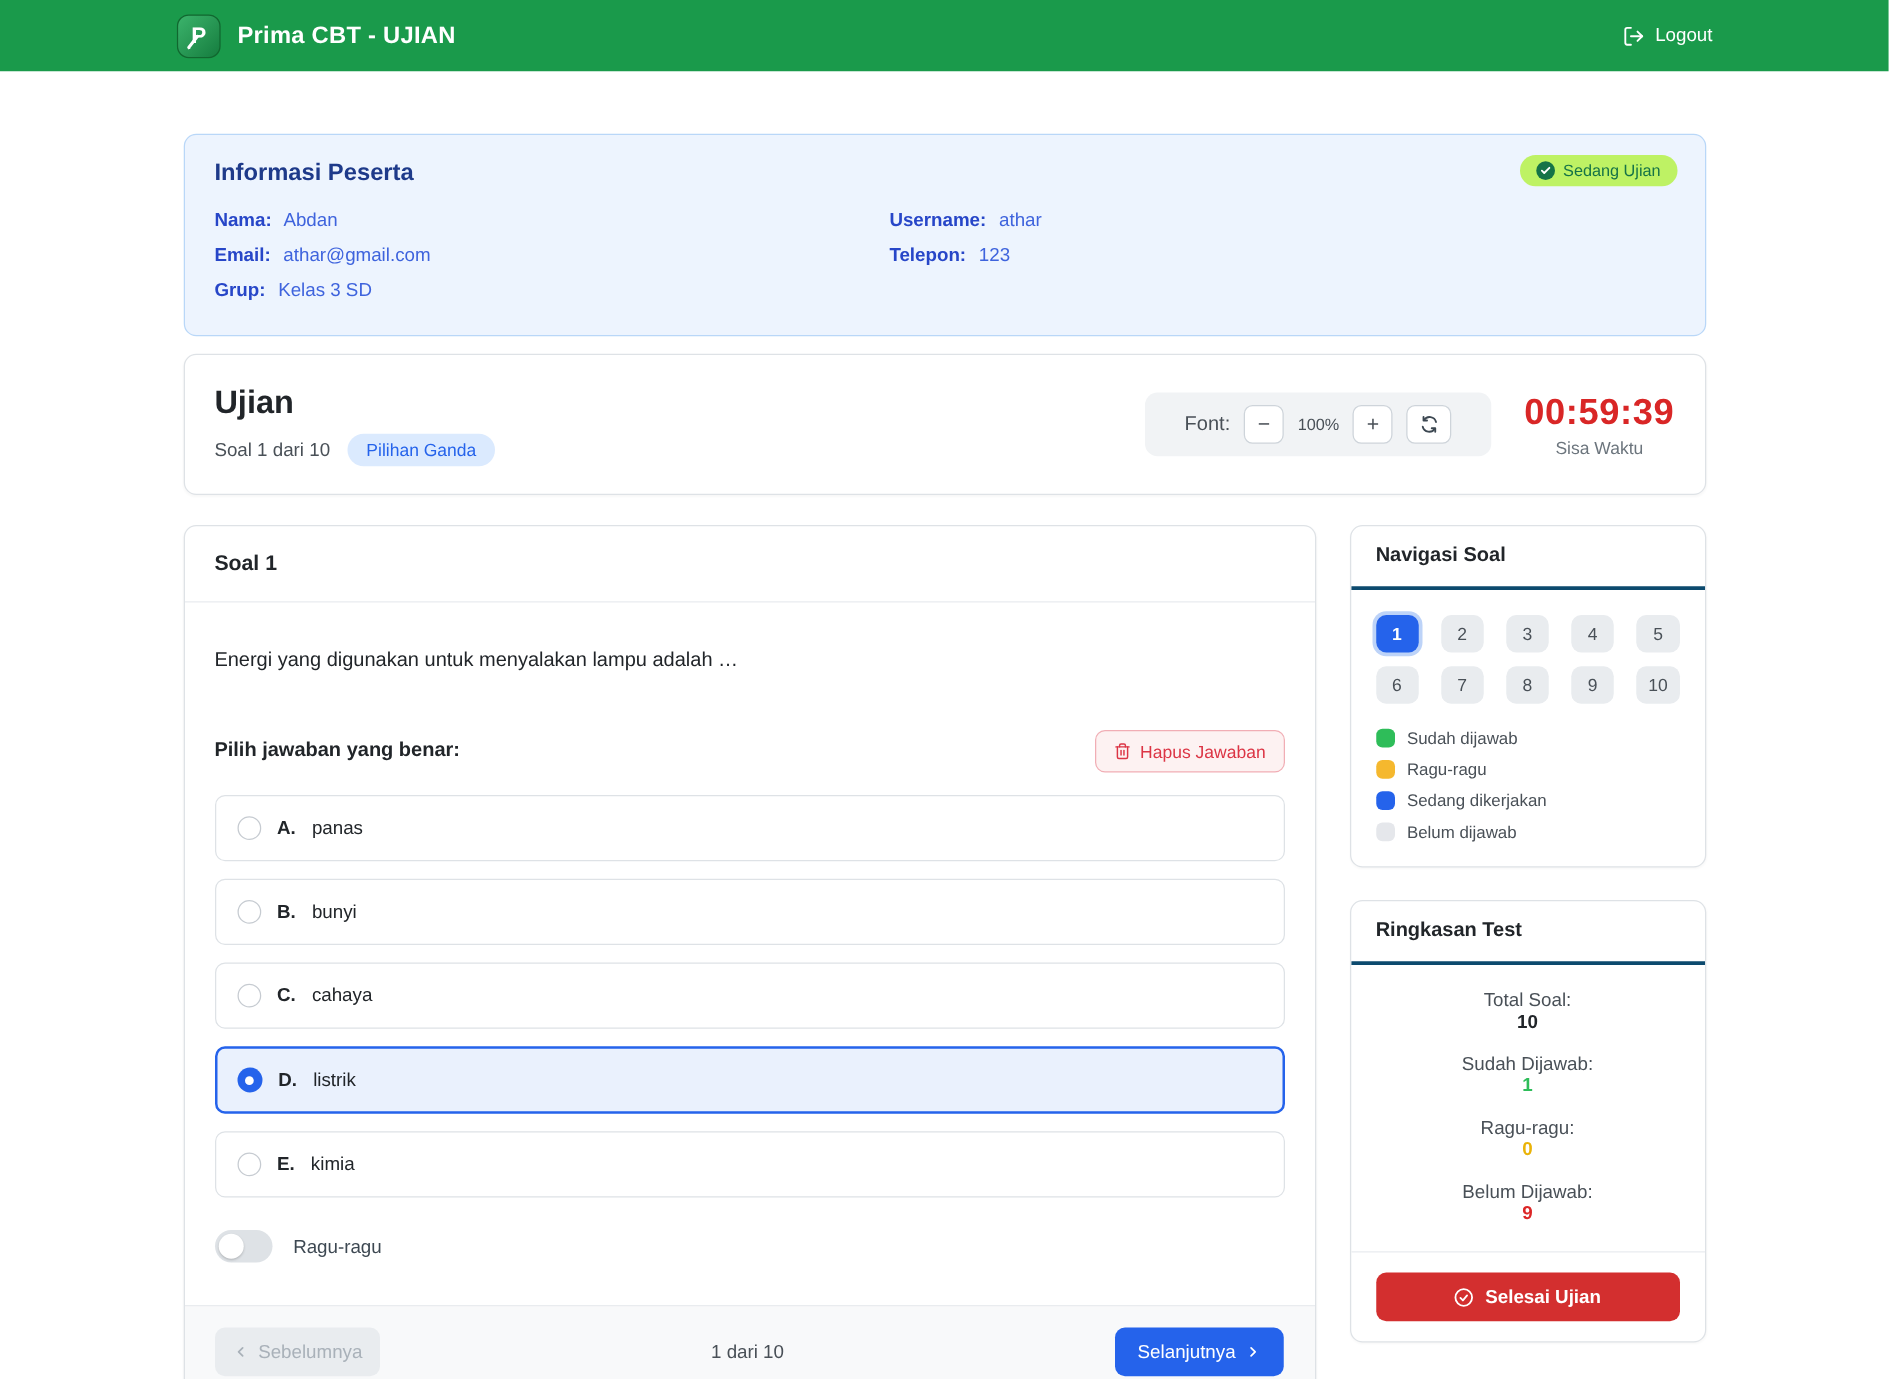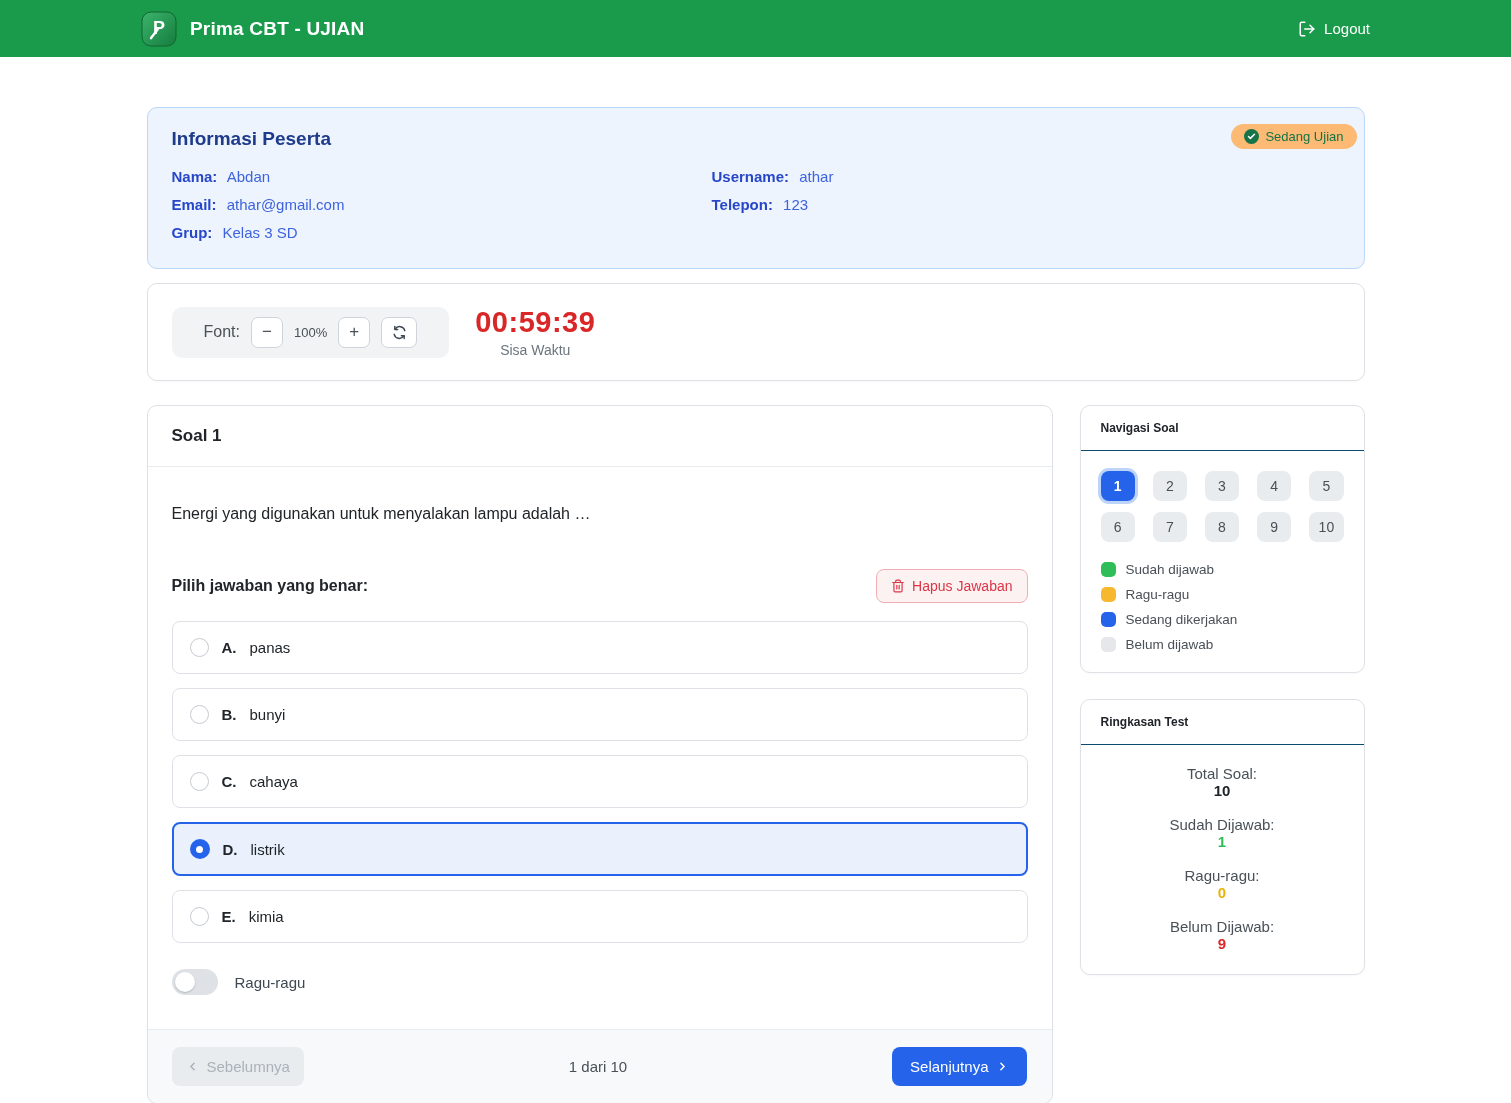--- a/index.html
+++ b/index.html
@@ -22,21 +22,21 @@
   
   .info-card { position:relative; background:#edf4fe; border:1px solid #b9d7f8;
     border-radius:10px; padding:20px 24px 22px 24px; }
   .info-title { color:#1e3a8a; font-size:19px; font-weight:bold; margin-bottom:12px; }
   .info-grid { display:grid; grid-template-columns:540px 1fr; grid-auto-rows:28px; align-items:center; }
   .info-field { font-size:15px; }
   .info-field .lbl { color:#2746c8; font-weight:bold; margin-right:6px; }
   .info-field .val { color:#3e63dd; }
   .c1r1{grid-column:1;grid-row:1;} .c1r2{grid-column:1;grid-row:2;} .c1r3{grid-column:1;grid-row:3;}
   .c2r1{grid-column:2;grid-row:1;} .c2r2{grid-column:2;grid-row:2;}
-  .status-badge { position:absolute; top:16px; right:7px; background:#fdba74; color:#157347;
+  .status-badge { position:absolute; top:16px; right:22px; background:#bef264; color:#157347;
     border-radius:999px; padding:5px 13px; font-size:13px; display:flex; align-items:center; gap:6px; }
   .status-badge .chk { width:15px; height:15px; background:#157347; border-radius:50%;
     display:inline-flex; align-items:center; justify-content:center; }
   .status-badge .chk svg { width:9px; height:9px; }
 
   
   .exam-card { margin-top:14px; background:#fff; border:1px solid #dee2e6; border-radius:10px;
     padding:22px 24px; display:flex; justify-content:space-between; align-items:center;
     box-shadow:0 1px 2px rgba(0,0,0,.03); }
   .exam-title { font-size:26px; font-weight:bold; color:#212529; }
@@ -94,21 +94,21 @@
     font-size:15px; display:flex; align-items:center; gap:8px; cursor:pointer; font-family:inherit; }
   .next-btn { background:#2563eb; color:#fff; border:none; border-radius:8px; padding:11px 18px;
     font-size:15px; display:flex; align-items:center; gap:8px; cursor:pointer; font-family:inherit; }
   .prev-btn svg,.next-btn svg { width:13px; height:13px; }
   .foot-pos { font-size:15px; color:#495057; }
 
   
   .sidebar { width:285px; flex:0 0 auto; }
   .side-card { background:#fff; border:1px solid #dee2e6; border-radius:10px;
     box-shadow:0 1px 2px rgba(0,0,0,.03); overflow:hidden; }
-  .side-head { padding:15px 20px; border-bottom:1px solid #0c4a6e; font-size:12px; font-weight:bold; }
+  .side-head { padding:15px 20px; border-bottom:3px solid #0c4a6e; font-size:16px; font-weight:bold; }
   .side-body { padding:20px; }
   .nav-grid { display:grid; grid-template-columns:repeat(5,1fr); gap:11px 18px; }
   .nav-btn { height:30px; border:none; border-radius:8px; background:#e9ecef; color:#495057;
     font-size:14px; cursor:pointer; font-family:inherit; }
   .nav-btn.active { background:#2563eb; color:#fff; font-weight:bold;
     box-shadow:0 0 0 3px #bdd3f8; }
   .legend { margin-top:20px; }
   .legend-item { display:flex; align-items:center; gap:10px; margin-bottom:10px; }
   .legend-item:last-child { margin-bottom:0; }
   .swatch { width:15px; height:15px; border-radius:5px; flex:0 0 auto; }
@@ -187,20 +187,27 @@
         <span class="val">athar</span>
       </div>
       <div class="info-field c2r2">
         <span class="lbl">Telepon:</span>
         <span class="val">123</span>
       </div>
     </div>
   </section>
 
   <section class="exam-card">
+    <div>
+      <div class="exam-title">Ujian</div>
+      <div class="exam-meta">
+        <span class="exam-progress">Soal 1 dari 10</span>
+        <span class="type-badge">Pilihan Ganda</span>
+      </div>
+    </div>
     <div class="exam-right">
       <div class="font-ctrl">
         <span class="font-lbl">Font:</span>
         <button class="sq-btn">−</button>
         <span class="font-size-val">100%</span>
         <button class="sq-btn">+</button>
         <button class="sq-btn reset-btn">
           <svg viewBox="0 0 24 24" fill="none" stroke="#3d4852" stroke-width="2.4" stroke-linecap="round" stroke-linejoin="round">
             <path d="M20.5 9a8.5 8.5 0 0 0-15.4-2.5"></path>
             <polyline points="4.5 2.5 4.5 7 9 7"></polyline>
@@ -337,17 +344,26 @@
           </div>
           <div class="sum-row">
             <span class="sum-lbl">Ragu-ragu:</span>
             <span class="sum-val v-yellow">0</span>
           </div>
           <div class="sum-row">
             <span class="sum-lbl">Belum Dijawab:</span>
             <span class="sum-val v-red">9</span>
           </div>
         </div>
+        <div class="sum-foot">
+          <button class="finish-btn">
+            <svg viewBox="0 0 24 24" fill="none" stroke="#ffffff" stroke-width="2.2" stroke-linecap="round" stroke-linejoin="round">
+              <circle cx="12" cy="12" r="10"></circle>
+                <polyline points="8 12.5 11 15.5 16 9.5"></polyline>
+            </svg>
+            <span>Selesai Ujian</span>
+          </button>
+        </div>
       </section>
 
     </aside>
   </div>
 </div>
 
 </body></html>

